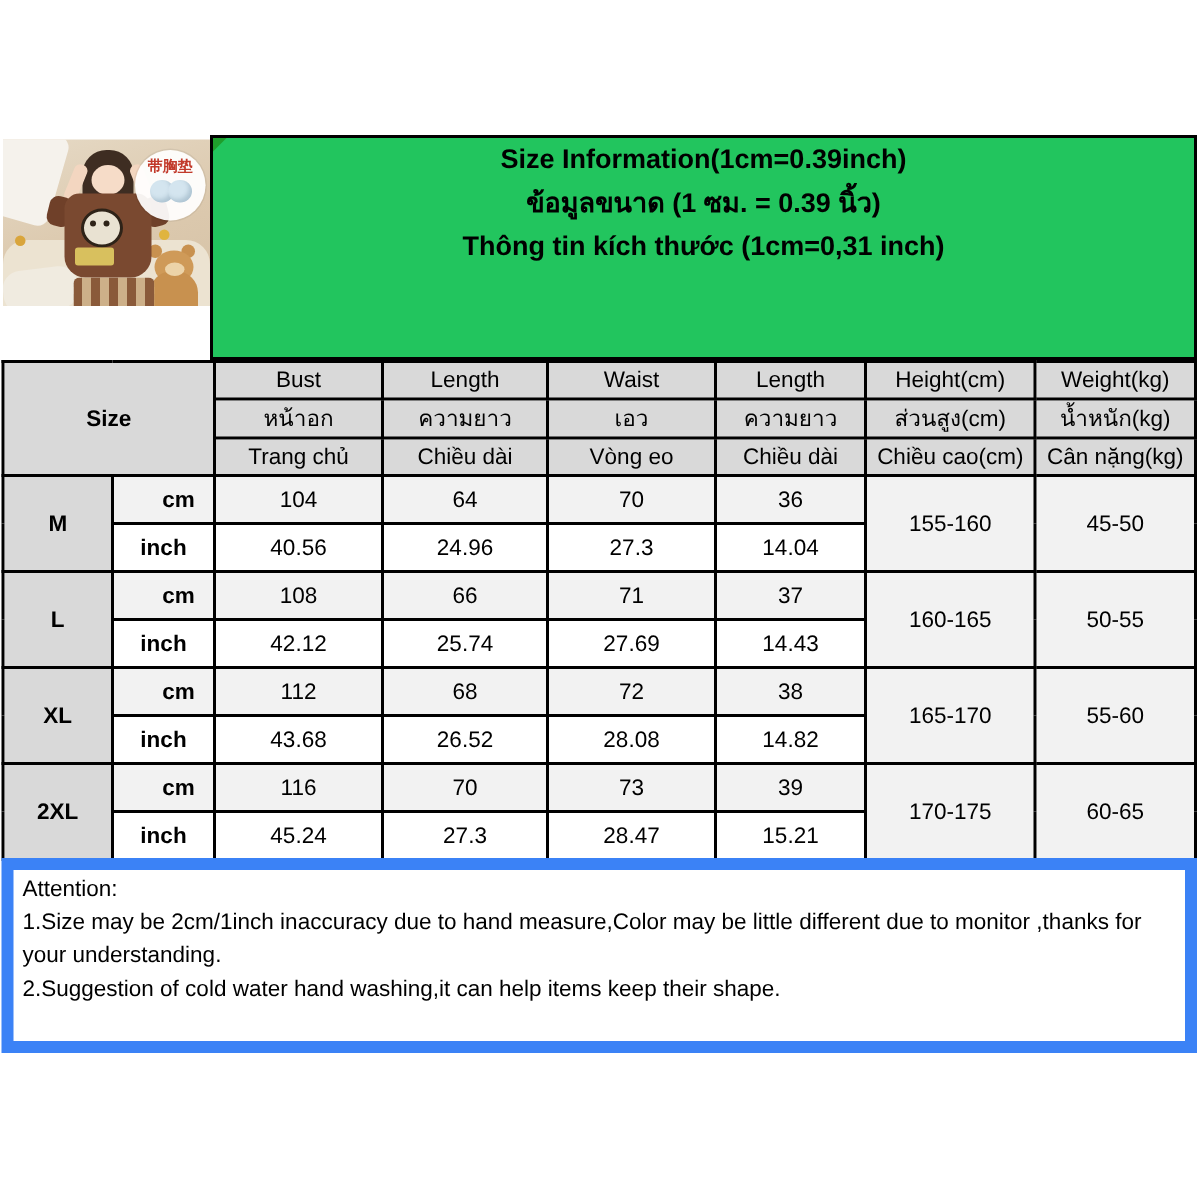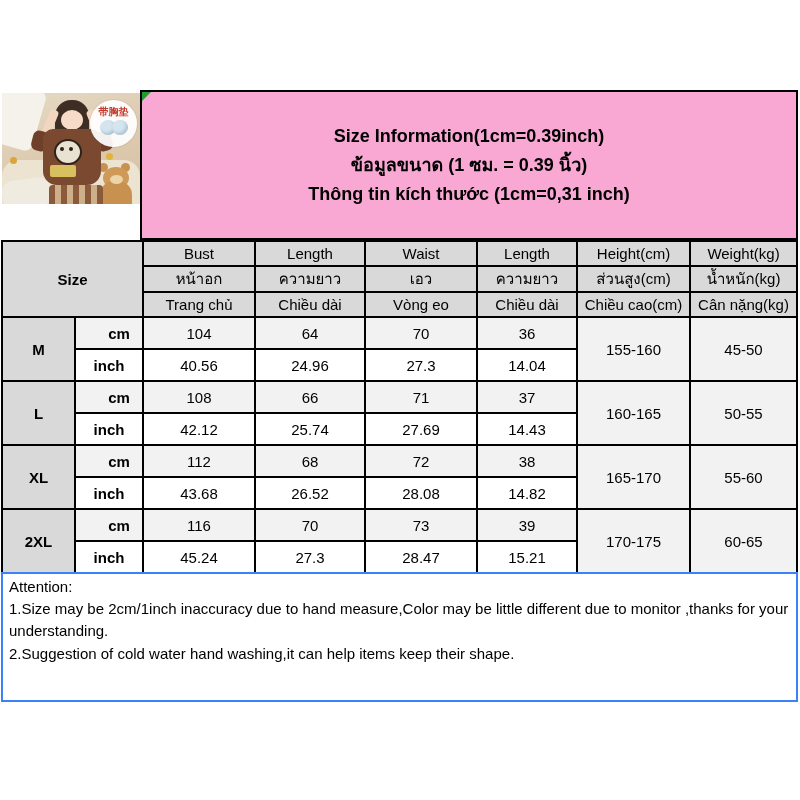--- a/index.html
+++ b/index.html
@@ -48,22 +48,22 @@
   .dot.d2{left:22px;top:118px;background:#7fae52;}
   .dot.d3{left:104px;top:60px;background:#e0b43f;}
   .dot.d4{right:6px;top:126px;background:#d8823c;}
   .badge{position:absolute;right:3px;top:7px;width:47px;height:47px;border-radius:50%;
          background:rgba(255,255,255,.93);text-align:center;box-shadow:0 0 0 1px rgba(0,0,0,.06);}
   .badge-text{display:block;padding-top:7px;font-size:10px;font-weight:bold;color:#c23a2b;line-height:1;}
   .pad{display:inline-block;width:16px;height:15px;border-radius:50%;background:#d4e5ef;margin:3px -2px 0 -2px;
        box-shadow:inset -2px -2px 3px rgba(120,150,170,.4);}
 
   .titlebox{position:absolute;left:140px;top:90px;width:658px;height:150px;box-sizing:border-box;
-            background:#f9a8d4;border:2px solid #000;display:flex;flex-direction:column;
-            justify-content:center;align-items:center;}
+            background:#22c55e;border:2px solid #000;display:flex;flex-direction:column;
+            justify-content:flex-start;align-items:center;}
   .titlebox .tl{font-weight:bold;font-size:18px;line-height:29px;text-align:center;}
   .corner{position:absolute;left:0;top:0;width:0;height:0;
           border-top:9px solid #1f9e2c;border-right:9px solid transparent;}
 
   
   table.size-table{position:absolute;left:1px;top:240px;width:797px;border-collapse:collapse;
                    table-layout:fixed;}
   table.size-table th,table.size-table td{border:2px solid #000;text-align:center;vertical-align:middle;
                    padding:0;font-size:15px;overflow:hidden;}
   tr.hrow{height:25px;}
@@ -73,21 +73,21 @@
   th.szname{background:#d9d9d9;font-weight:bold;font-size:16px;}
   th.unit{font-weight:bold;}
   tr.r-cm th.unit, tr.r-cm td{background:#f2f2f2;font-weight:normal;}
   tr.r-cm th.unit{font-weight:bold;padding-left:20px;}
   tr.r-in th.unit, tr.r-in td{background:#ffffff;font-weight:normal;}
   tr.r-in th.unit{font-weight:bold;}
   td.mergecell{background:#f2f2f2;}
 
   
   .attention{position:absolute;left:1px;top:572px;width:797px;height:130px;box-sizing:border-box;
-             border:2px solid #3b82f6;background:#fff;padding:2px 6px;font-size:15px;line-height:1.48;}
+             border:8px solid #3b82f6;background:#fff;padding:2px 6px;font-size:15px;line-height:1.48;}
 </style>
 </head>
 <body>
 
 <div class="page">
 
   <div class="photo">
     <div class="curtain"></div>
     <div class="bed"></div>
     <div class="pillow"></div>

